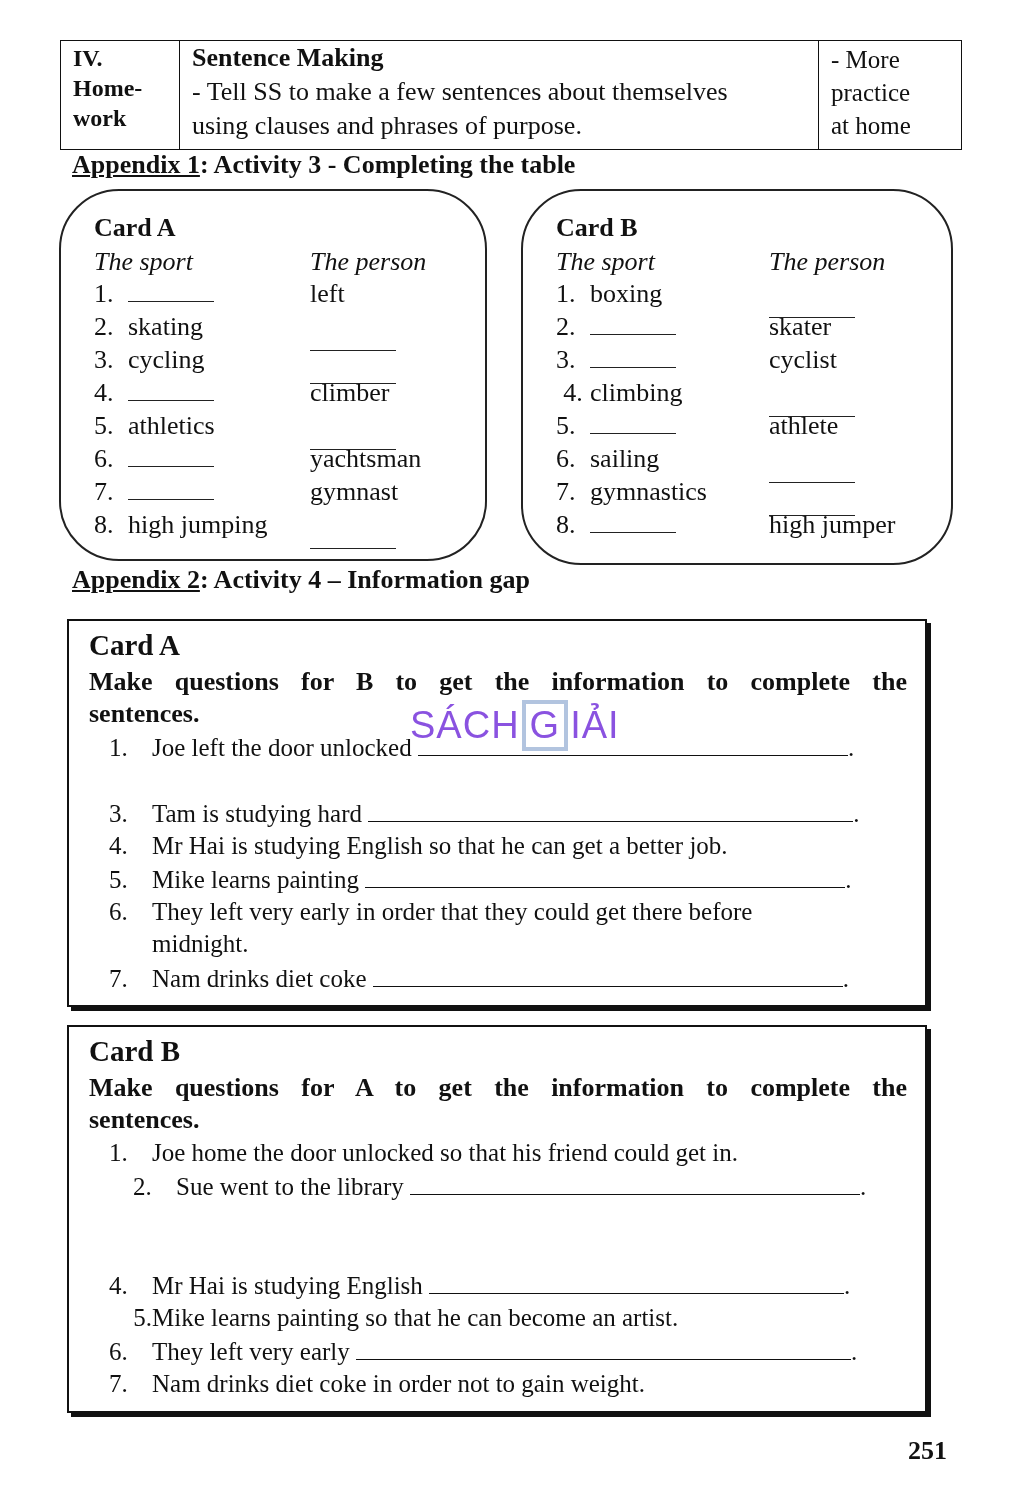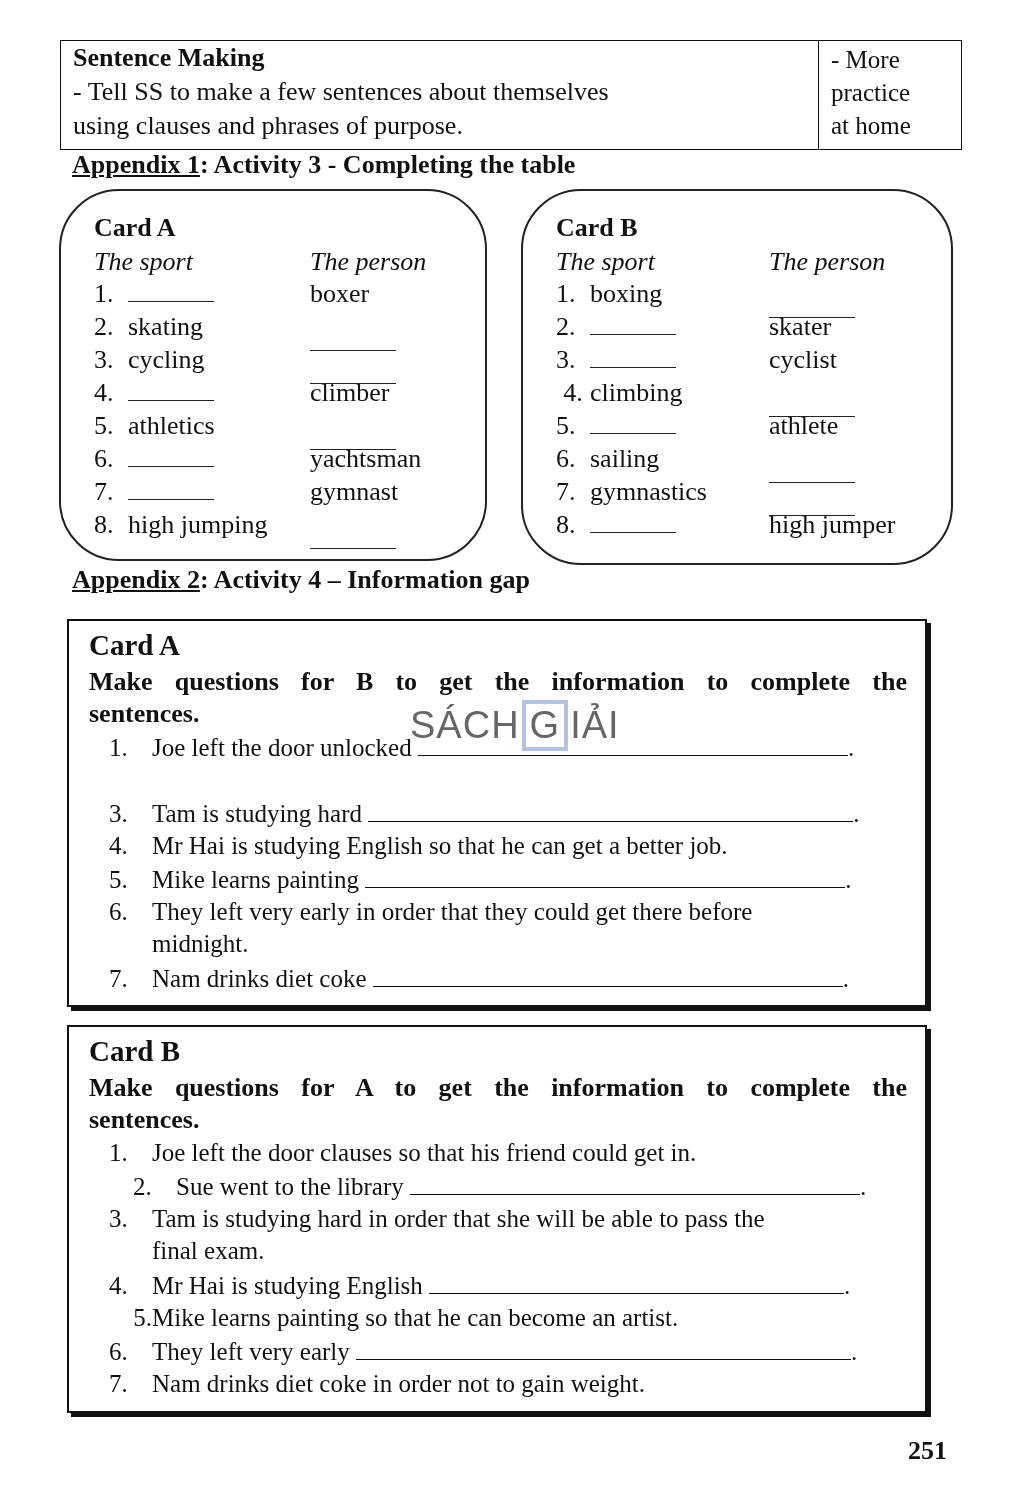--- a/index.html
+++ b/index.html
@@ -37,49 +37,54 @@
     position: absolute; left: 67px; width: 860px; border: 2px solid #111;
     box-shadow: 4px 4px 0 #111; box-sizing: border-box;
   }
   .scard .ctitle { position: absolute; left: 20px; top: 8px; font-weight: bold; font-size: 29px; }
   .scard .instr { position: absolute; left: 20px; right: 18px; top: 45px; font-weight: bold; font-size: 26px; line-height: 32px; text-align: justify; text-align-last: left; word-spacing: 6px;}
   .scard .item { position: absolute; left: 40px; font-size: 25px; white-space: nowrap; }
   .scard .item .num { display: inline-block; width: 43px; }
   .scard .item .cont { position: absolute; left: 43px; top: 32px; }
   .scard .line { display: inline-block; border-bottom: 1.5px solid #111; height: 22px; vertical-align: baseline; }
 
-  .watermark { position: absolute; left: 410px; top: 700px; font-family: "Liberation Sans", sans-serif; font-size: 38px; color: #404040; opacity: 0.8; letter-spacing: 1px; }
+  .watermark { position: absolute; left: 410px; top: 700px; font-family: "Liberation Sans", sans-serif; font-size: 38px; color: #6d28d9; opacity: 0.8; letter-spacing: 1px; }
   .watermark .g { display:inline-block; border: 4px solid #9fb6d8; padding: 0 4px; margin: 0 2px; }
 
   .pagenum { position: absolute; left: 908px; top: 1436px; font-weight: bold; font-size: 26px; }
 </style>
 </head>
 <body>
 
 <div class="hw-table">
+  <div class="hw-col1">
+    <div>IV.</div>
+    <div>Home-</div>
+    <div>work</div>
+  </div>
   <div class="hw-col2">
     <span class="title">Sentence Making</span>
     <div>- Tell SS to make a few sentences about themselves</div>
     <div>using clauses and phrases of purpose.</div>
   </div>
   <div class="hw-col3">
     <div>- More</div>
     <div>practice</div>
     <div>at home</div>
   </div>
 </div>
 
 <div class="appendix" style="top:150px"><span class="u">Appendix 1</span><span>:  Activity 3 - Completing the table</span></div>
 
 <div class="rcard" id="rcard0" style="left:59px; width:428px;">
     <div class="ctitle">Card A</div>
     <div class="hdr" style="left:33px;">The sport</div>
     <div class="hdr" style="left:249px;">The person</div>
     <div class="row" style="left:33px; top:88px;"><span class="num">1.</span><span class="blank"></span></div>
-    <div class="row" style="left:249px; top:88px;">boxer</div>
+    <div class="row" style="left:249px; top:88px;">left</div>
     <div class="row" style="left:33px; top:121px;"><span class="num">2.</span><span>skating</span></div>
     <div class="row" style="left:249px; top:137px;"><span class="blank"></span></div>
     <div class="row" style="left:33px; top:154px;"><span class="num">3.</span><span>cycling</span></div>
     <div class="row" style="left:249px; top:170px;"><span class="blank"></span></div>
     <div class="row" style="left:33px; top:187px;"><span class="num">4.</span><span class="blank"></span></div>
     <div class="row" style="left:249px; top:187px;">climber</div>
     <div class="row" style="left:33px; top:220px;"><span class="num">5.</span><span>athletics</span></div>
     <div class="row" style="left:249px; top:236px;"><span class="blank"></span></div>
     <div class="row" style="left:33px; top:253px;"><span class="num">6.</span><span class="blank"></span></div>
     <div class="row" style="left:249px; top:253px;">yachtsman</div>
@@ -118,23 +123,22 @@
     <div class="item" style="top: 112px;"><span class="num">1.</span><span>Joe left the door unlocked</span> <span class="line" style="width: 430px;"></span>.</div>
     <div class="item" style="top: 178px;"><span class="num">3.</span><span>Tam is studying hard</span> <span class="line" style="width: 485px;"></span>.</div>
     <div class="item" style="top: 211px;"><span class="num">4.</span><span>Mr Hai is studying English so that he can get a better job.</span></div>
     <div class="item" style="top: 244px;"><span class="num">5.</span><span>Mike learns painting</span> <span class="line" style="width: 480px;"></span>.</div>
     <div class="item" style="top: 277px;"><span class="num">6.</span><span>They left very early in order that they could get there before</span><div class="cont">midnight.</div></div>
     <div class="item" style="top: 343px;"><span class="num">7.</span><span>Nam drinks diet coke</span> <span class="line" style="width: 470px;"></span>.</div>
   </div>
 <div class="scard" id="scard1" style="top:1025px; height:388px;">
     <div class="ctitle">Card B</div>
     <div class="instr"><span>Make questions for A to get the information to complete the</span> <span>sentences.</span></div>
-    <div class="item" style="top: 112px;"><span class="num">1.</span><span>Joe left the door clauses so that his friend could get in.</span></div>
+    <div class="item" style="top: 112px;"><span class="num">1.</span><span>Joe home the door unlocked so that his friend could get in.</span></div>
     <div class="item" style="top: 145px; margin-left: 24px;"><span class="num">2.</span><span>Sue went to the library</span> <span class="line" style="width: 450px;"></span>.</div>
-    <div class="item" style="top: 178px;"><span class="num">3.</span><span>Tam is studying hard in order that she will be  able to pass the</span><div class="cont">final exam.</div></div>
     <div class="item" style="top: 244px;"><span class="num">4.</span><span>Mr Hai is studying English</span> <span class="line" style="width: 415px;"></span>.</div>
     <div class="item" style="top: 277px; text-align: right;"><span class="num">5.</span><span>Mike learns painting so that he can become an artist.</span></div>
     <div class="item" style="top: 310px;"><span class="num">6.</span><span>They left very early</span> <span class="line" style="width: 495px;"></span>.</div>
     <div class="item" style="top: 343px;"><span class="num">7.</span><span>Nam drinks diet coke in order not to gain weight.</span></div>
   </div>
 
 <div class="watermark"><span>SÁCH</span><span class="g">G</span><span>IẢI</span></div>
 
 <div class="pagenum">251</div>
 

